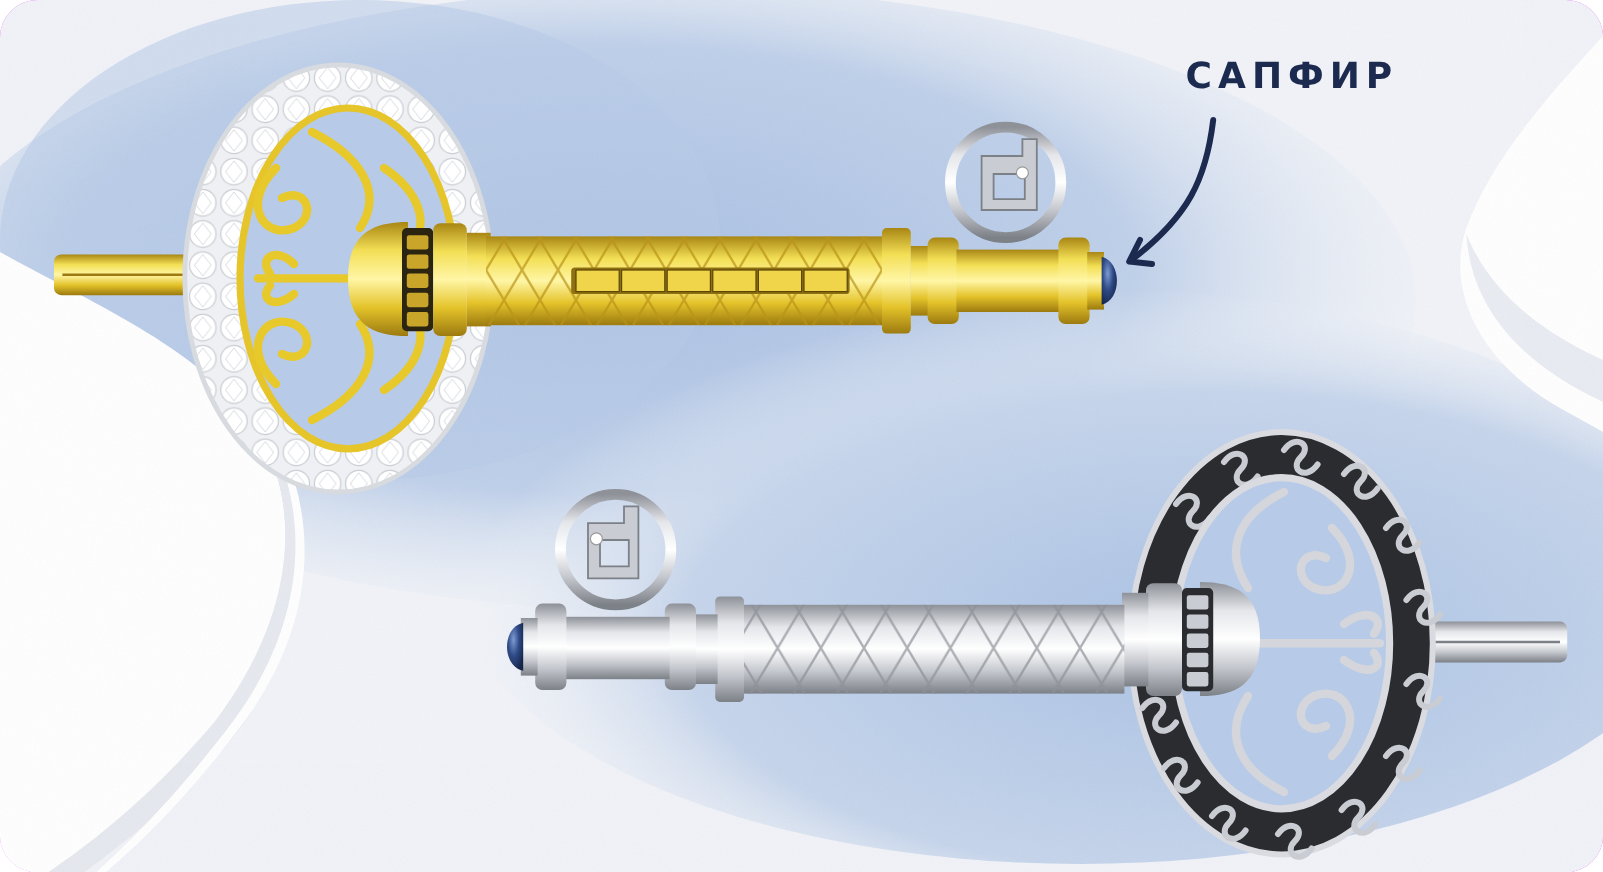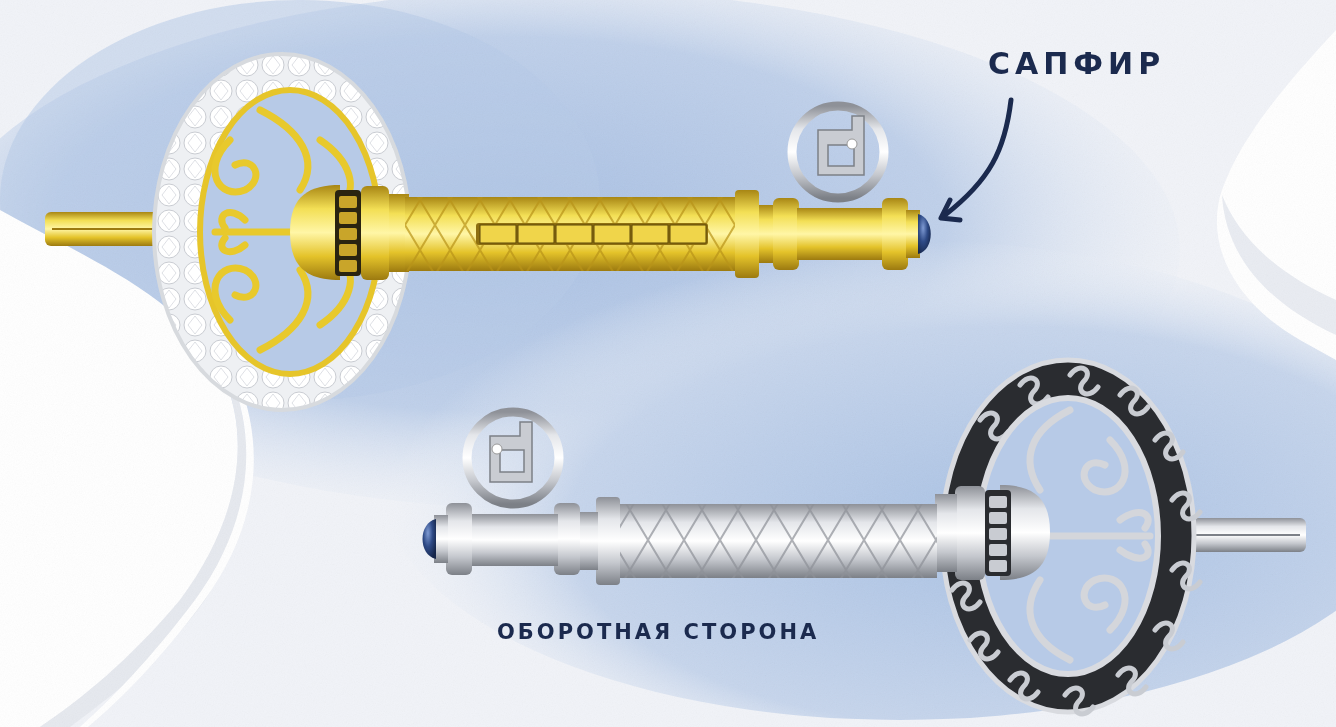--- a/index.html
+++ b/index.html
@@ -1,17 +1,17 @@
 <!DOCTYPE html>
 <html><head>
 <meta charset="utf-8">
 <style>
   html, body { margin:0; padding:0; }
   body { width:1336px; height:727px; overflow:hidden; background:#ffffff; font-family:"Liberation Sans", sans-serif; }
-  .stage { position:relative; width:1336px; height:727px; overflow:hidden; background:#d946ef; }
+  .stage { position:relative; width:1336px; height:727px; overflow:hidden; background:#d946ef;border-radius:31px; }
   .bg-svg { position:absolute; left:0; top:0; width:1336px; height:727px; }
   .label { position:absolute; color:#1b2a4e; font-family:"DejaVu Sans", sans-serif; font-weight:bold; letter-spacing:4px; white-space:nowrap; }
   .label-sapphire { left:988px; top:46px; font-size:30px; letter-spacing:5px; }
   .label-reverse { left:497px; top:620px; font-size:21px; letter-spacing:3px; }
   .art { position:absolute; left:0; top:0; width:1336px; height:727px; }
 </style>
 </head>
 <body>
 
 <div class="stage">
@@ -200,14 +200,13 @@
       <circle cx="497" cy="449" r="5" fill="#ffffff" stroke="#999" stroke-width="1"></circle>
     </g>
 
     <g>
       <path d="M1011 100 C 1005 150, 990 180, 945 215" fill="none" stroke="#1b2a4e" stroke-width="5" stroke-linecap="round"></path>
       <path d="M950 200 L 941 218 L 960 220" fill="none" stroke="#1b2a4e" stroke-width="5" stroke-linecap="round" stroke-linejoin="round"></path>
     </g>
   </svg>
 
   <div class="label label-sapphire">САПФИР</div>
-  <div class="label label-reverse">ОБОРОТНАЯ СТОРОНА</div>
 </div>
 
 </body></html>

